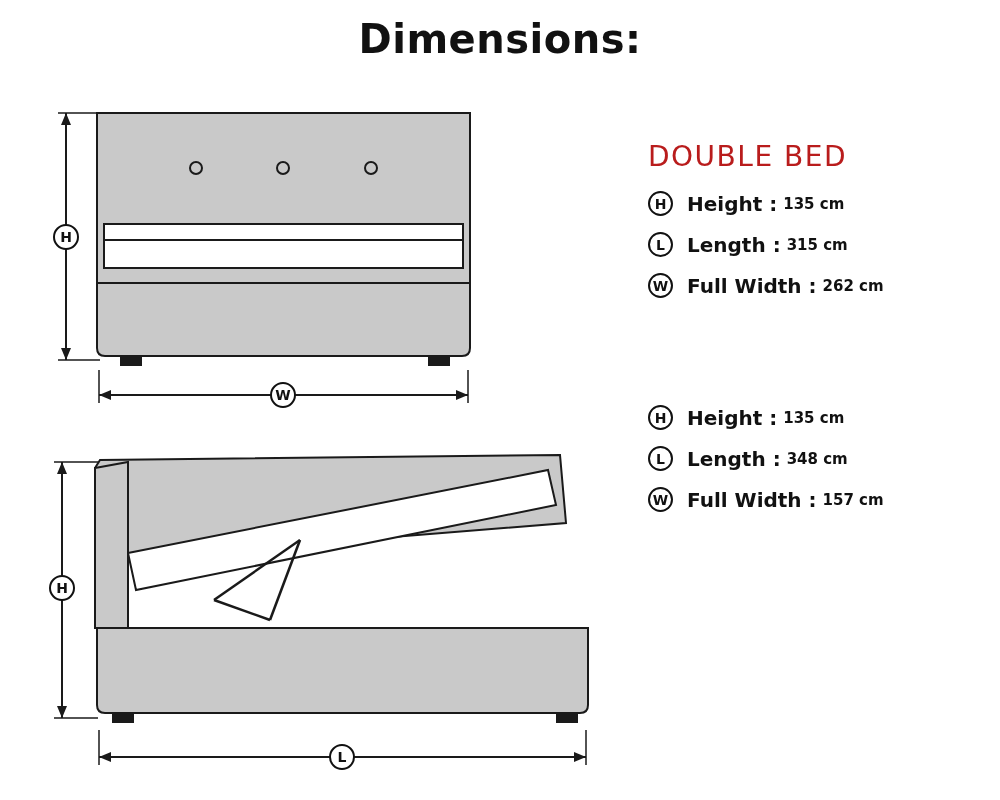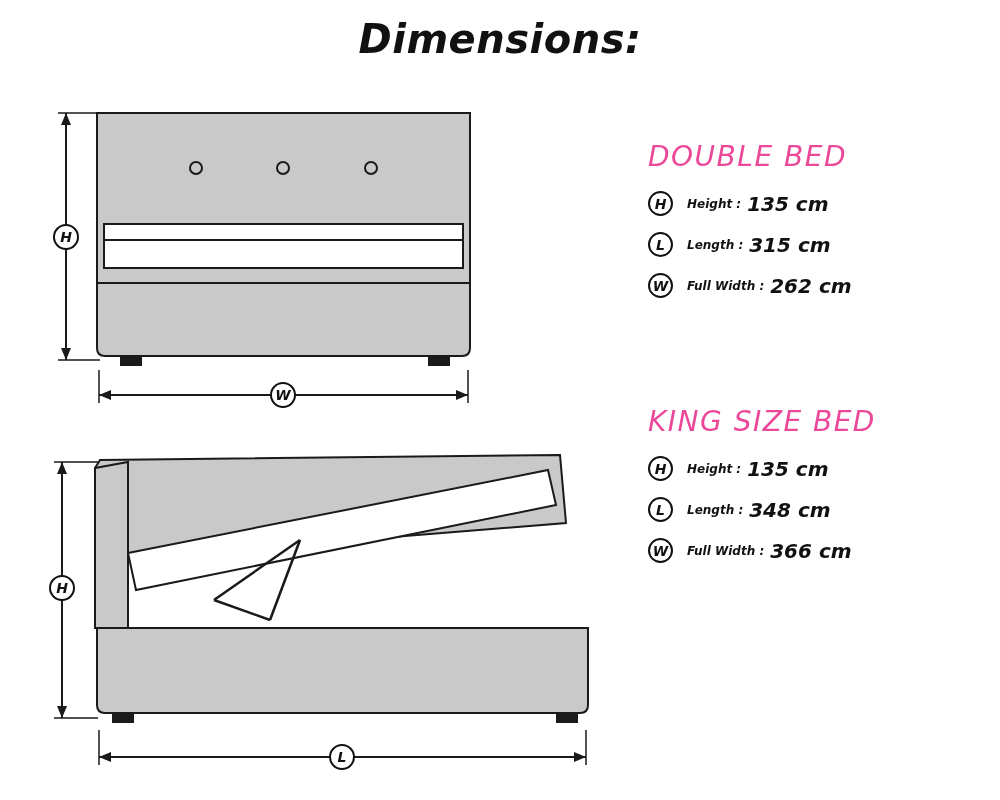--- a/index.html
+++ b/index.html
@@ -12,21 +12,20 @@
     height: 800px;
     font-family: "DejaVu Sans", sans-serif;
     color: #111111;
     position: relative;
     overflow: hidden;
   }
   #page {
     position: relative;
     width: 1000px;
     height: 608px;
-    font-style: italic;
   }
   .title {
     position: absolute;
     left: 0;
     top: 16px;
     width: 1000px;
     text-align: center;
     font-size: 40px;
     font-weight: bold;
     letter-spacing: 0.5px;
@@ -36,21 +35,21 @@
     position: absolute;
     left: 648px;
   }
   .spec-block.double { top: 140px; }
   .spec-block.king   { top: 405px; }
 
   .spec-heading {
     font-size: 28px;
     font-weight: normal;
     letter-spacing: 1.5px;
-    color: #ec4899;
+    color: #b91c1c;
     margin: 0 0 18px 0;
     white-space: nowrap;
   }
   .spec-row {
     display: flex;
     align-items: center;
     margin-bottom: 16px;
     white-space: nowrap;
   }
   .badge {
@@ -62,26 +61,26 @@
     align-items: center;
     justify-content: center;
     font-size: 14px;
     font-weight: bold;
     margin-right: 14px;
     flex: none;
     box-sizing: border-box;
     background: #fff;
   }
   .spec-label {
-    font-size: 12px;
+    font-size: 20px;
     font-weight: bold;
     margin-right: 6px;
   }
   .spec-value {
-    font-size: 20px;
+    font-size: 15px;
     font-weight: bold;
   }
   
   svg.drawing {
     position: absolute;
     left: 0;
     top: 0;
   }
   .dim-badge-wrap {
     position: absolute;
@@ -188,34 +187,33 @@
     </div>
 
     <div class="spec-row">
       <span class="badge">W</span>
       <span class="spec-label">Full Width :</span>
       <span class="spec-value">262 cm</span>
     </div>
   </div>
 
   <div class="spec-block king">
-    <div class="spec-heading">KING SIZE BED</div>
 
     <div class="spec-row">
       <span class="badge">H</span>
       <span class="spec-label">Height :</span>
       <span class="spec-value">135 cm</span>
     </div>
 
     <div class="spec-row">
       <span class="badge">L</span>
       <span class="spec-label">Length :</span>
       <span class="spec-value">348 cm</span>
     </div>
 
     <div class="spec-row">
       <span class="badge">W</span>
       <span class="spec-label">Full Width :</span>
-      <span class="spec-value">366 cm</span>
+      <span class="spec-value">157 cm</span>
     </div>
   </div>
 
 </div>
 
 </body></html>

